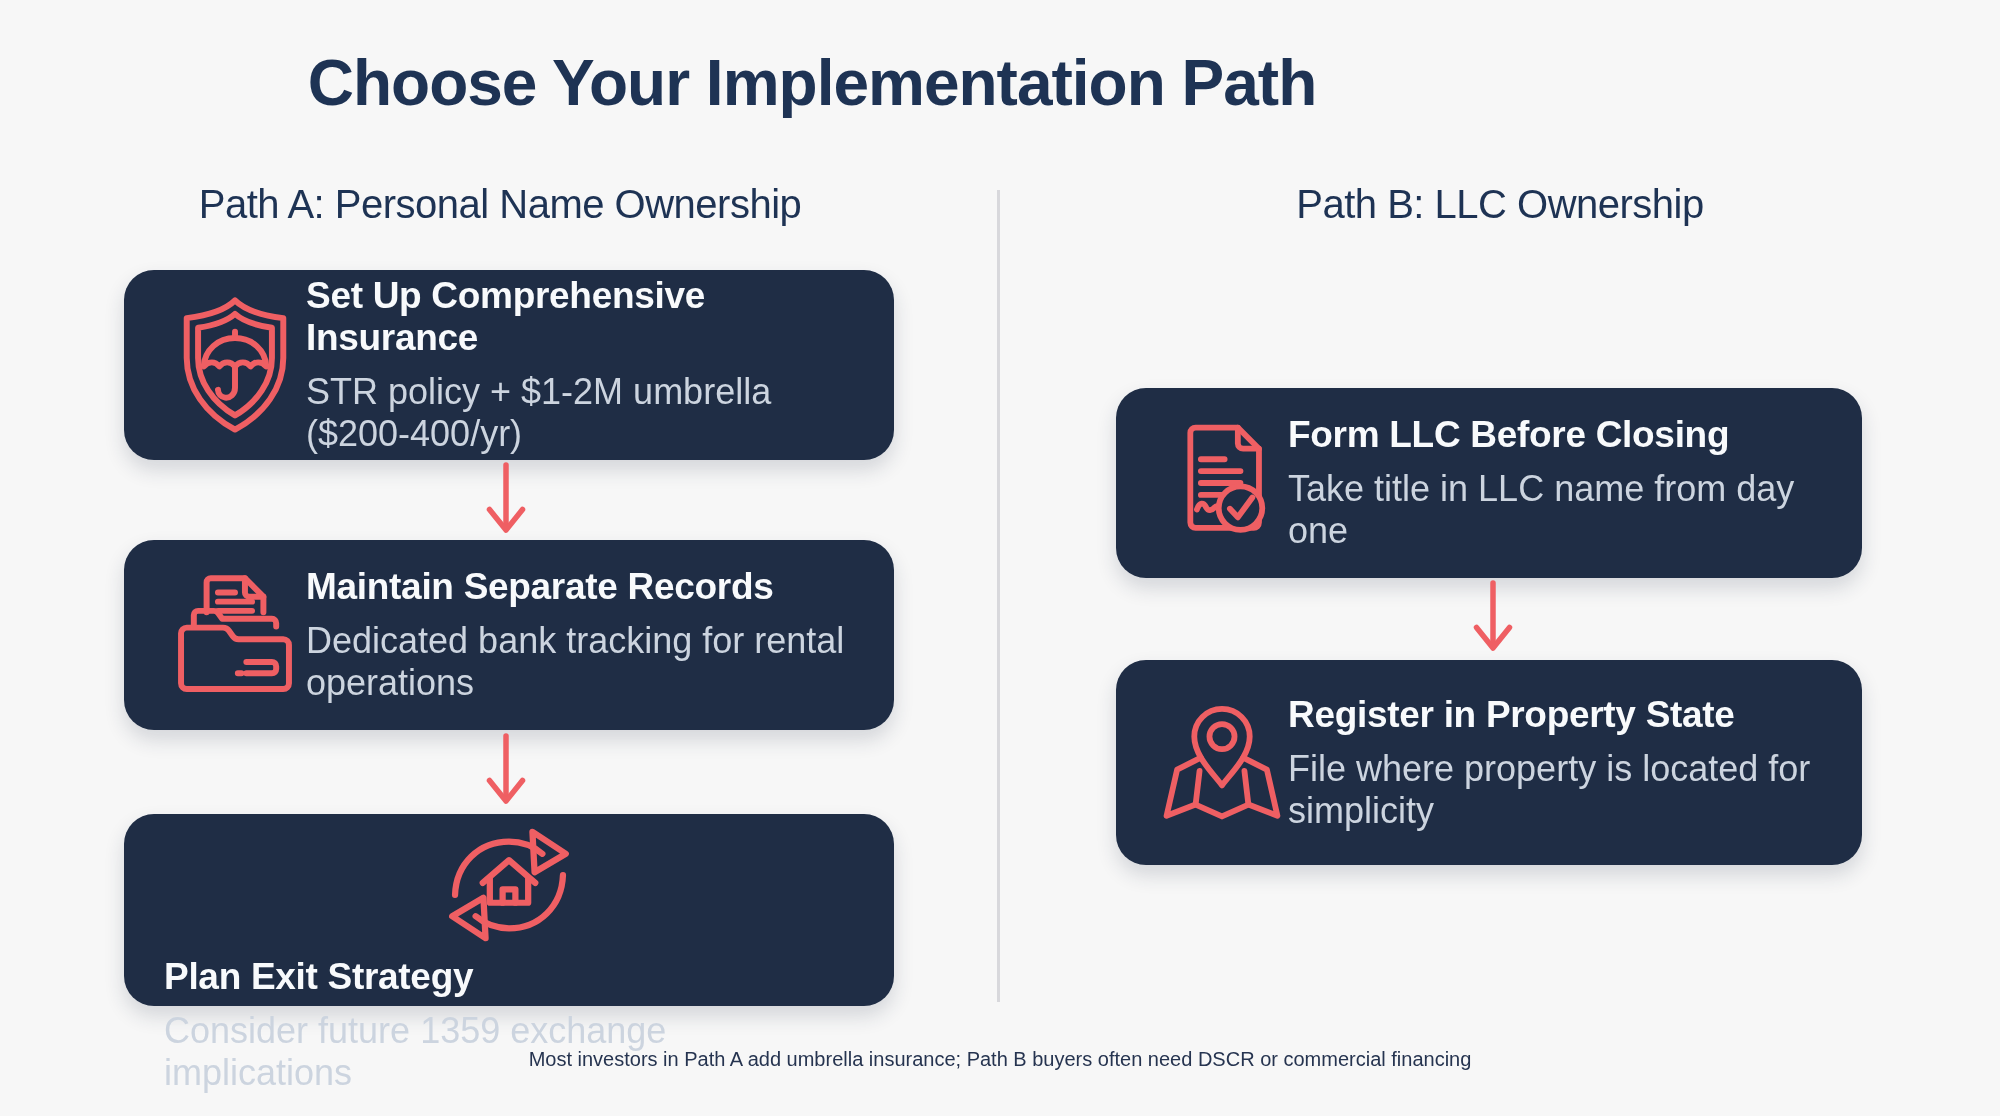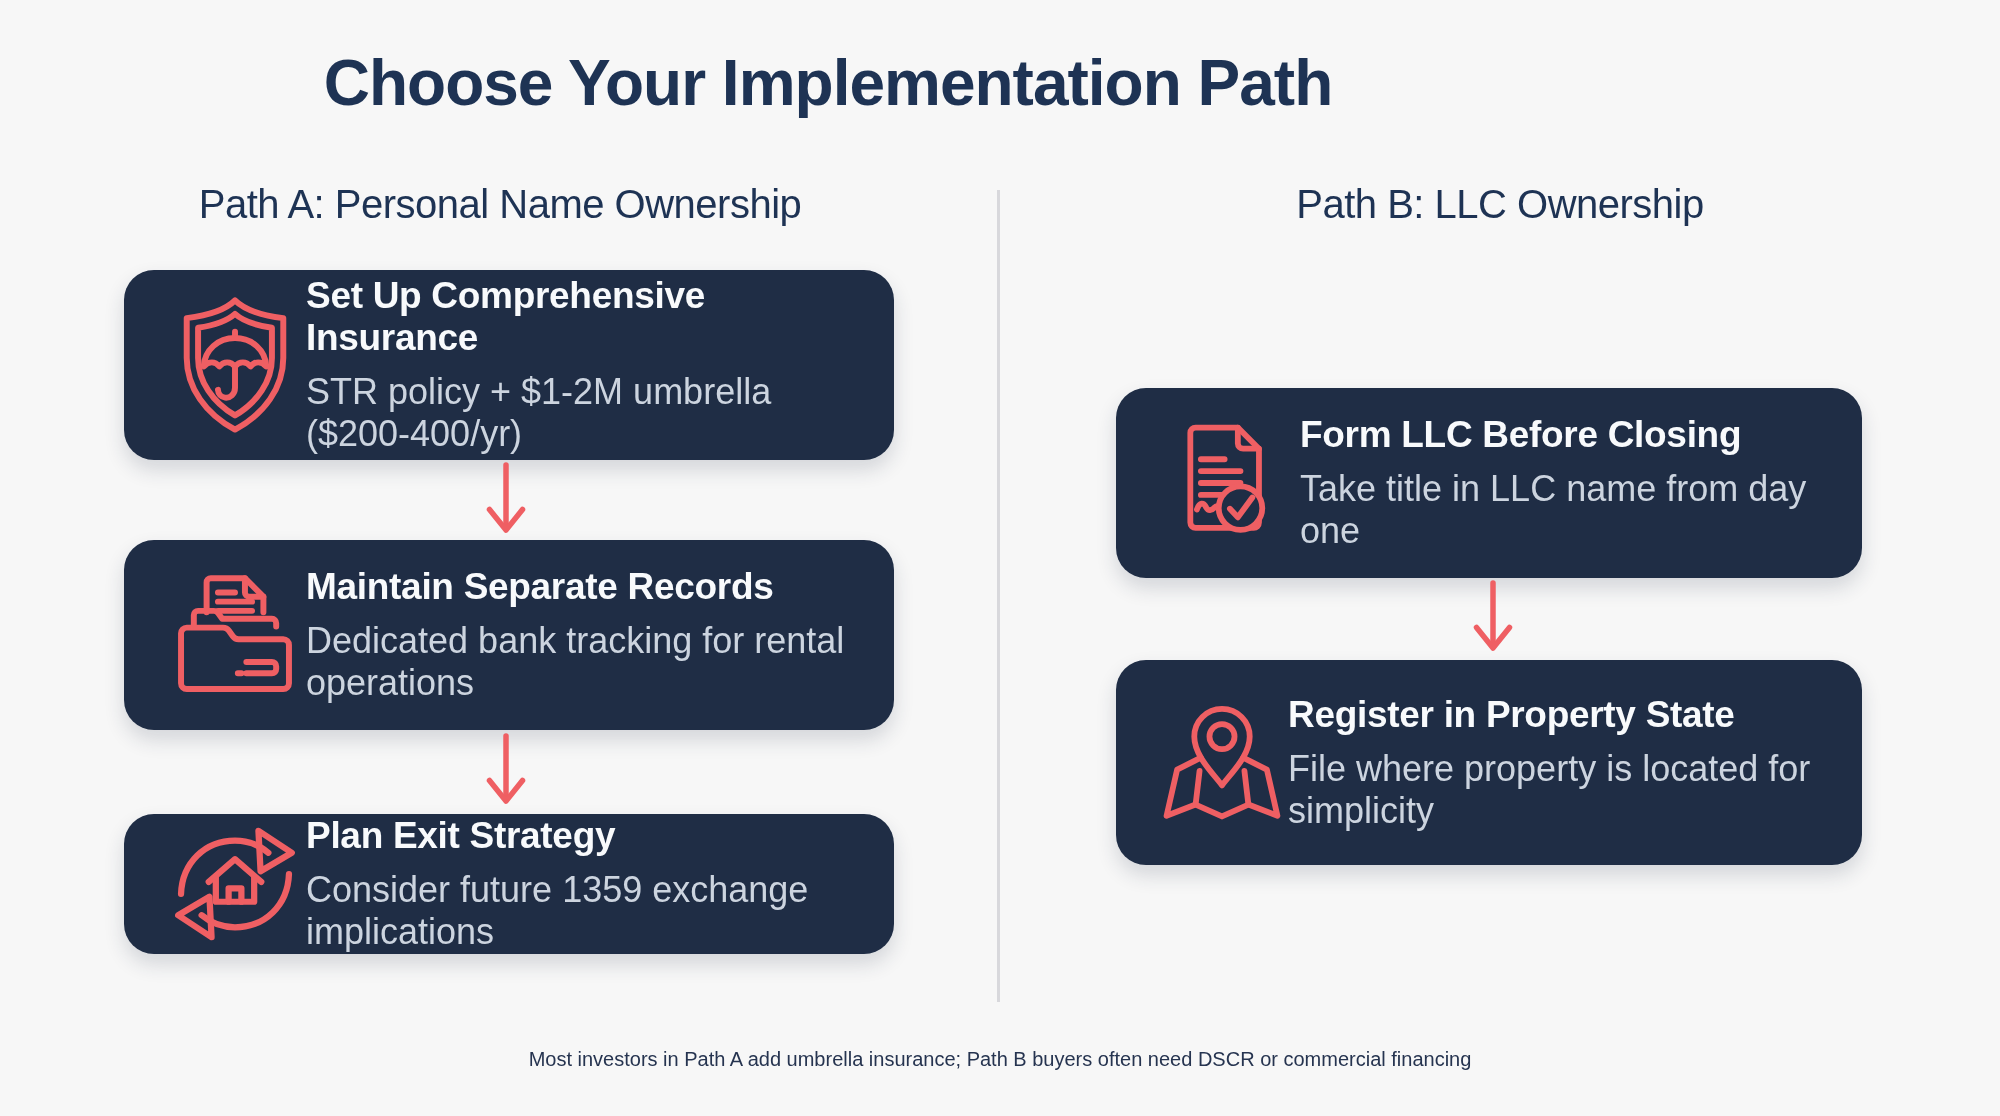--- a/index.html
+++ b/index.html
@@ -15,21 +15,21 @@
   *{margin:0;padding:0;box-sizing:border-box;}
   html,body{width:2000px;height:1116px;}
   body{
     background:var(--bg);
     font-family:"Liberation Sans", sans-serif;
     position:relative;
     overflow:hidden;
   }
   .canvas{position:absolute;inset:0;}
   .title{
-    position:absolute;top:46px;left:16px;width:1624px;
+    position:absolute;top:46px;left:0;width:1624px;
     text-align:center;
     font-size:64px;font-weight:800;letter-spacing:-1px;
     color:var(--heading);
   }
   .col-head{
     position:absolute;top:182px;width:1000px;
     text-align:center;
     font-size:40px;font-weight:400;letter-spacing:-0.5px;
     color:var(--heading);
   }
@@ -55,22 +55,22 @@
     letter-spacing:-0.3px;
   }
   .card-sub{
     margin-top:12px;
     font-size:36px;font-weight:400;color:var(--card-sub);
   }
   .card-a{left:124px;width:770px;height:190px;}
   .card-b{left:1116px;width:746px;height:190px;}
   .a1{top:270px;}
   .a2{top:540px;}
-  .a3{top:814px;height:140px;}
-  .b1{top:388px;gap:12px;}
+  .a3{top:814px;height:192px;flex-direction:column;}
+  .b1{top:388px;}
   .b2{top:660px;height:205px;}
   .arrow{position:absolute;width:46px;height:78px;}
   .arr-a1{left:483px;top:462px;}
   .arr-a2{left:483px;top:733px;}
   .arr-b1{left:1470px;top:580px;}
   .footer{
     position:absolute;top:1048px;left:0;width:2000px;
     text-align:center;
     font-size:20px;font-weight:500;color:var(--footer);
   }

